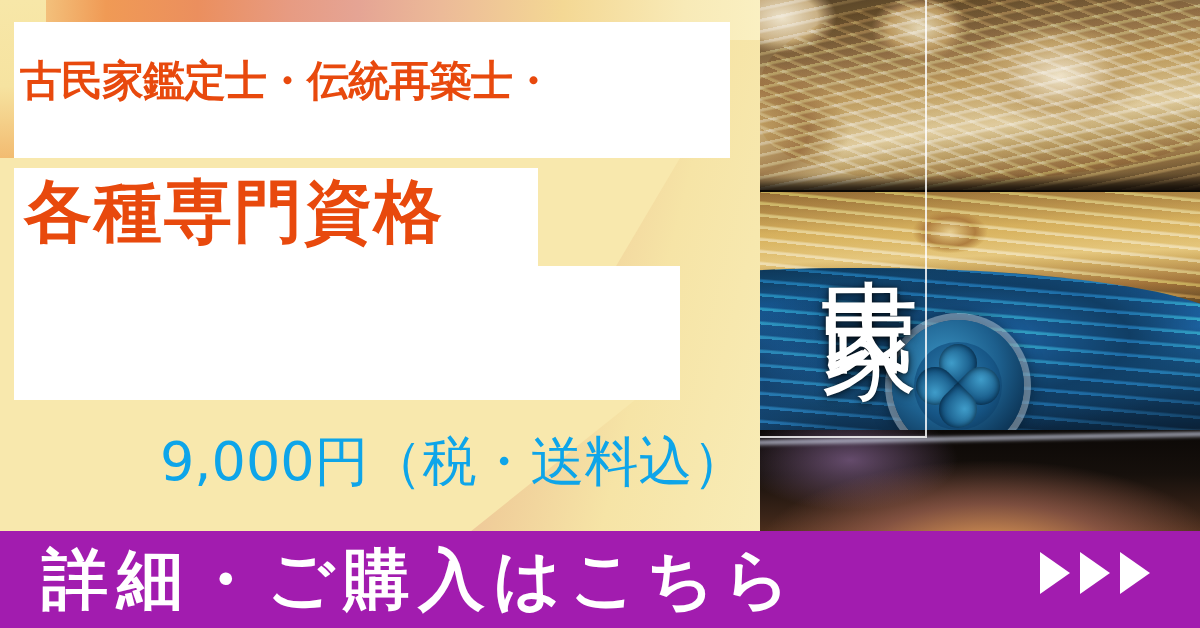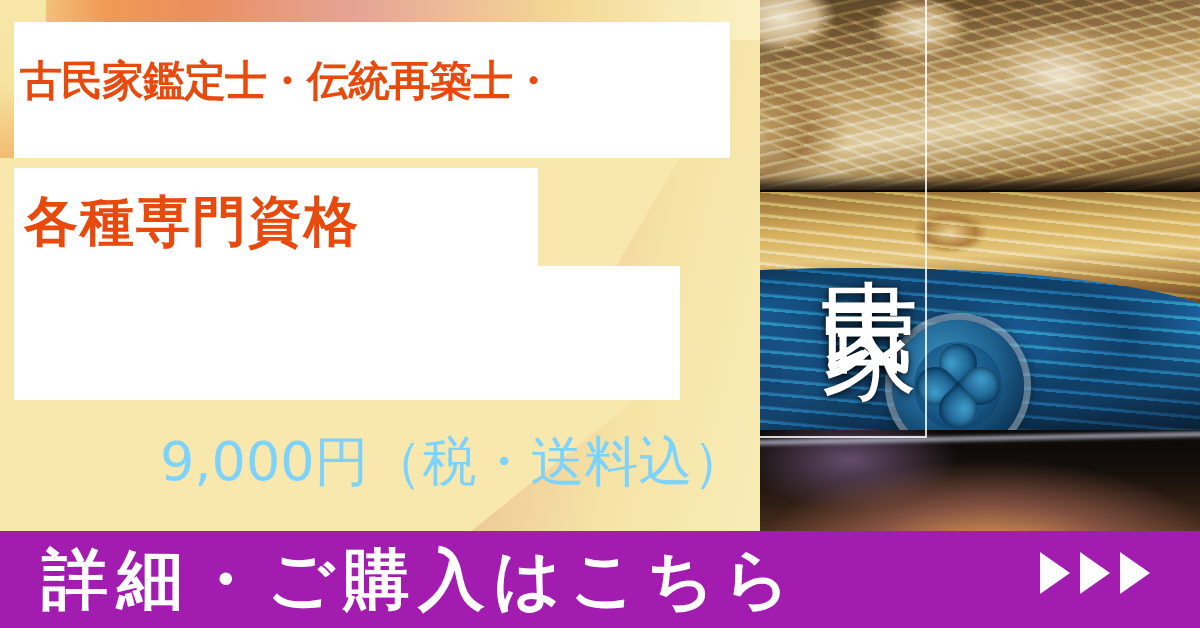--- a/index.html
+++ b/index.html
@@ -204,42 +204,42 @@
     position:absolute; left:14px; top:168px; width:524px; height:98px;
     background:#fff;
   }
   
   .panel-h2 {
     position:absolute; left:14px; top:266px; width:666px; height:134px;
     background:#fff;
   }
   .head-line1 {
     position:absolute; left:24px; top:178px;
-    color:#e8490d; font-size:54px; font-weight:700; line-height:1;
-    letter-spacing:2px; white-space:nowrap;margin-top:17px;
+    color:#e8490d; font-size:68px; font-weight:700; line-height:1;
+    letter-spacing:2px; white-space:nowrap;
   }
   .head-line2 {
     position:absolute; left:168px; top:282px;
     color:#e8490d; font-size:74px; font-weight:700; line-height:1;
     letter-spacing:2px; white-space:nowrap;
   }
 
   
   .badge {
     position:absolute; left:20px; top:428px;
     width:122px; height:70px; background:#e8490d;
     display:flex; align-items:center; justify-content:center;
   }
   .badge span {
     color:#fff; font-size:40px; font-weight:700; letter-spacing:-1px;
     line-height:1;
   }
   .price {
     position:absolute; left:160px; top:430px;
-    color:#7dd3fc; font-size:54px; font-weight:400; line-height:1.2;
+    color:#0ea5e9; font-size:54px; font-weight:400; line-height:1.2;
     white-space:nowrap;
   }
 
   
   .cta {
     position:absolute; left:0; top:531px; width:1200px; height:97px;
     background:#a21caf;
   }
   .cta-text {
     position:absolute; left:42px; top:5px;

